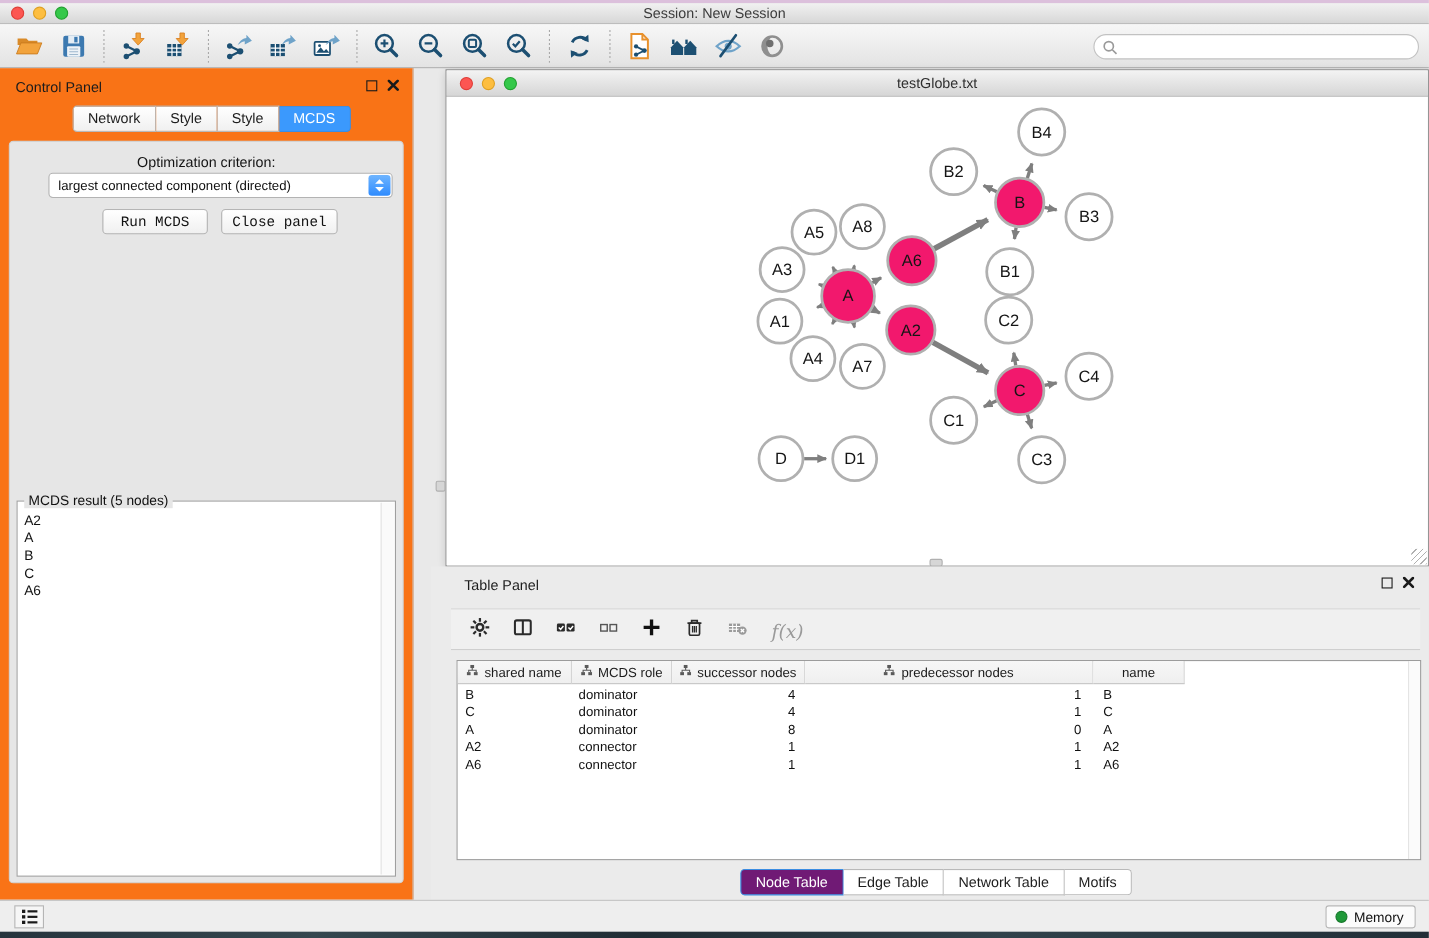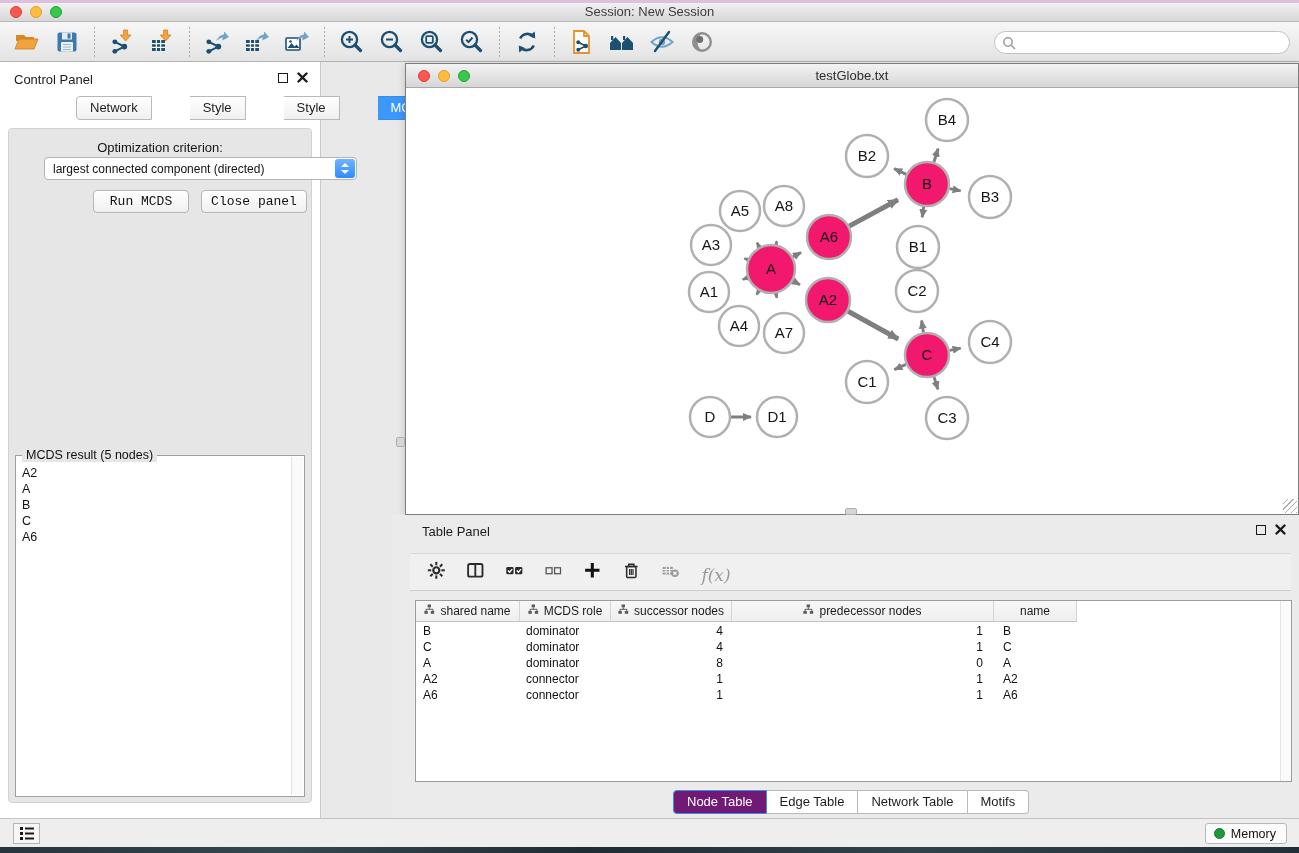--- a/index.html
+++ b/index.html
@@ -22,26 +22,26 @@
   .toolbar { position:absolute; left:0; top:22px; width:1299px; height:40px;
     background:linear-gradient(#f7f7f7,#e3e3e3); border-bottom:1px solid #b2b2b2;
     display:flex; align-items:center; padding-left:10px; }
   .tb-group { display:flex; align-items:center; gap:6px; }
   .tb-sep { width:1px; height:30px; margin:0 10px; background:repeating-linear-gradient(#a9a9a9 0 2px, transparent 2px 4px); }
   .icon-btn { width:34px; height:32px; display:flex; align-items:center; justify-content:center; }
   .search-box { position:absolute; right:9px; top:9px; width:296px; height:23px; background:#fff;
     border:1px solid #c2c2c2; border-radius:12px; display:flex; align-items:center; padding-left:7px; }
 
   
-  .control-panel { position:absolute; left:0; top:62px; width:321px; height:756px;
-    background:#ffffff; border-right:1px solid #c9c9c9; }
+  .control-panel { position:absolute; left:0; top:62px; width:376px; height:756px;
+    background:#f97316; border-right:1px solid #c9c9c9; }
   .panel-head-title { position:absolute; left:14px; top:10px; font-size:13px; color:#1c1c1c; }
   .win-btns { position:absolute; top:10px; display:flex; gap:9px; align-items:center; }
   .float-glyph { width:10px; height:10px; border:1.5px solid #1a1a1a; background:transparent; display:inline-block; }
-  .cp-tabs { position:absolute; left:76px; top:34px; display:flex;gap:38px; }
+  .cp-tabs { position:absolute; left:66px; top:34px; display:flex; }
   .cp-tab { font-size:13px; color:#1d1d1d; background:linear-gradient(#ffffff,#f0f0f0);
     border:1px solid #b9b9b9; border-left-width:0; padding:3px 13px 4px; }
   .cp-tab:first-child { border-left-width:1px; border-radius:4px 0 0 4px; }
   .cp-tab:last-child { border-radius:0 4px 4px 0; }
   .cp-tab.active { background:#3b99fd; color:#fff; border-color:#3b8de2; }
   .cp-body { position:absolute; left:8px; right:8px; top:66px; bottom:15px;
     background:#e6e6e6; border:1px solid #d2d2d2; border-radius:4px; }
   .opt-label { position:absolute; left:0; right:0; top:11px; text-align:center; font-size:13px; color:#141414; }
   .opt-select { position:absolute; left:35px; top:28px; width:313px; height:23px; background:#fff;
     border:1px solid #b3b3b3; border-radius:4px; font-size:12px; color:#111;

